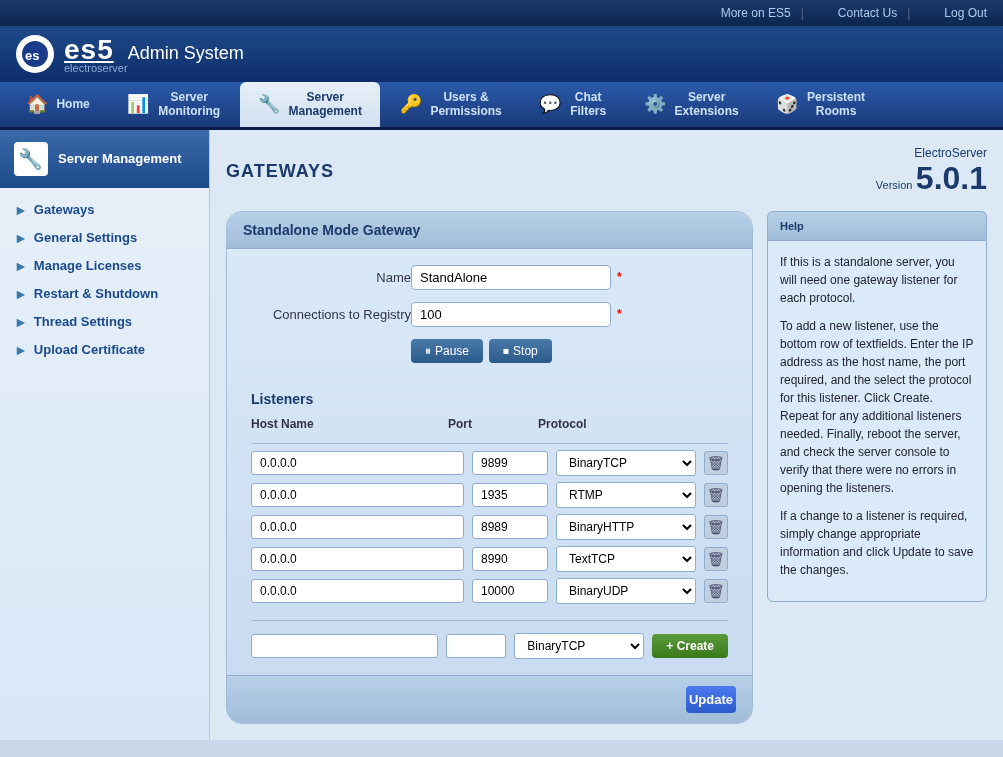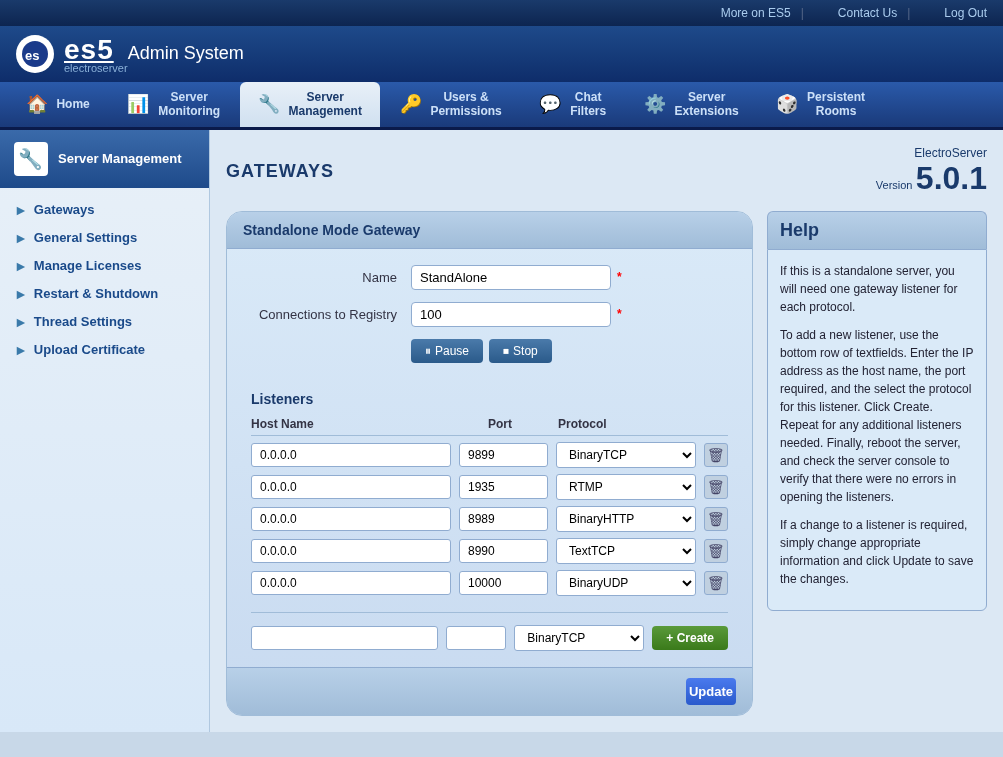--- a/index.html
+++ b/index.html
@@ -44,58 +44,58 @@
     .page-title { font-size: 18px; font-weight: bold; color: #1a3a6b; letter-spacing: 1px; }
     .version-info { text-align: right; color: #1a3a6b; font-size: 12px; }
     .version-number { font-size: 32px; font-weight: bold; color: #1a3a6b; }
 
     
     .gateway-panel { background: linear-gradient(180deg, #daeaf8 0%, #c8daf0 100%); border: 1px solid #a0bcd8; border-radius: 16px; padding: 0; overflow: hidden; }
     .gateway-panel-title { background: linear-gradient(180deg, #b8d0e8 0%, #a0bcd8 100%); padding: 10px 16px; font-size: 14px; font-weight: bold; color: #1a3a6b; border-bottom: 1px solid #90acd0; }
 
     .gateway-form { padding: 16px 24px; }
     .form-row { display: flex; align-items: center; margin-bottom: 12px; }
-    .form-label { width: 160px; text-align: right; padding-right: 14px; color: #334; font-size: 13px; }
+    .form-label { width: 160px; text-align: right; padding-right: 0; color: #334; font-size: 13px; }
     .form-input { width: 200px; padding: 4px 8px; border: 1px solid #90acd0; border-radius: 4px; background: white; font-size: 13px; }
     .required-star { color: red; margin-left: 6px; font-weight: bold; }
     .status-value { font-size: 13px; color: #334; font-weight: bold; }
 
     .btn-pause { background: linear-gradient(180deg, #4a7aaa 0%, #2a5a8a 100%); color: white; border: none; padding: 5px 14px; border-radius: 4px; cursor: pointer; font-size: 12px; margin-right: 6px; display: inline-flex; align-items: center; gap: 4px; }
     .btn-stop { background: linear-gradient(180deg, #4a7aaa 0%, #2a5a8a 100%); color: white; border: none; padding: 5px 14px; border-radius: 4px; cursor: pointer; font-size: 12px; display: inline-flex; align-items: center; gap: 4px; }
 
     
     .listeners-section { padding: 0 24px 16px; }
     .listeners-title { font-size: 14px; font-weight: bold; color: #1a3a6b; margin-bottom: 10px; }
-    .listeners-header { display: flex; gap: 0; margin-bottom: 6px; padding-bottom: 4px; border-bottom: 1px solid #a0bcd8; }
+    .listeners-header { display: flex; gap: 20px; margin-bottom: 6px; padding-bottom: 12px; border-bottom: 1px solid #a0bcd8; }
     .col-host { flex: 1; font-size: 12px; color: #334; font-weight: bold; }
     .col-port { width: 70px; font-size: 12px; color: #334; font-weight: bold; margin-left: 46px; }
     .col-proto { width: 140px; font-size: 12px; color: #334; font-weight: bold; }
     .col-del { width: 30px; }
 
     .listener-row { display: flex; gap: 8px; align-items: center; margin-bottom: 6px; }
     .listener-host { flex: 1; padding: 4px 8px; border: 1px solid #90acd0; border-radius: 3px; background: white; font-size: 12px; }
-    .listener-port { width: 89px; padding: 4px 8px; border: 1px solid #90acd0; border-radius: 3px; background: white; font-size: 12px; }
+    .listener-port { width: 76px; padding: 4px 8px; border: 1px solid #90acd0; border-radius: 3px; background: white; font-size: 12px; }
     .listener-proto { width: 140px; }
     .proto-select { width: 100%; padding: 4px 8px; border: 1px solid #90acd0; border-radius: 3px; background: white; font-size: 12px; }
     .del-btn { width: 24px; height: 24px; background: #c0d0e0; border: 1px solid #90acd0; border-radius: 3px; cursor: pointer; display: flex; align-items: center; justify-content: center; font-size: 14px; color: #446; }
 
     
     .add-row { display: flex; gap: 8px; align-items: center; margin-top: 16px; padding-top: 12px; border-top: 1px solid #a0bcd8; }
     .add-host { flex: 1; padding: 4px 8px; border: 1px solid #90acd0; border-radius: 3px; background: white; font-size: 12px; }
     .add-port { width: 60px; padding: 4px 8px; border: 1px solid #90acd0; border-radius: 3px; background: white; font-size: 12px; }
     .add-proto { width: 130px; }
     .btn-create { background: linear-gradient(180deg, #5a9a3a 0%, #3a7a1a 100%); color: white; border: none; padding: 5px 14px; border-radius: 4px; cursor: pointer; font-size: 12px; font-weight: bold; }
 
     
     .update-row { display: flex; justify-content: flex-end; padding: 10px 16px; background: linear-gradient(180deg, #b8d0e8 0%, #a0bcd8 100%); border-top: 1px solid #90acd0; }
     .btn-update { background: linear-gradient(180deg, #4a7aee 0%, #2a5acc 100%); color: white; border: none; padding: 6px 3px; border-radius: 4px; cursor: pointer; font-size: 13px; font-weight: bold; }
 
     
     .help-panel { width: 220px; margin-left: 14px; }
-    .help-title { background: linear-gradient(180deg, #b8d0e8 0%, #a0bcd8 100%); border: 1px solid #90acd0; border-bottom: none; padding: 8px 12px; font-size: 18px; font-weight: bold; color: #1a3a6b; border-radius: 6px 6px 0 0; }
+    .help-title { background: linear-gradient(180deg, #b8d0e8 0%, #a0bcd8 100%); border: 1px solid #90acd0; border-bottom: none; padding: 8px 12px; font-size: 11px; font-weight: bold; color: #1a3a6b; border-radius: 6px 6px 0 0; }
     .help-content { background: #daeaf8; border: 1px solid #90acd0; border-radius: 0 0 6px 6px; padding: 12px; font-size: 12px; color: #223; line-height: 1.5; }
     .help-content p { margin-bottom: 10px; }
 
     
     .content-body { display: flex; gap: 0; }
     .gateway-main { flex: 1; }
   </style>
 </head>
 <body>
 

